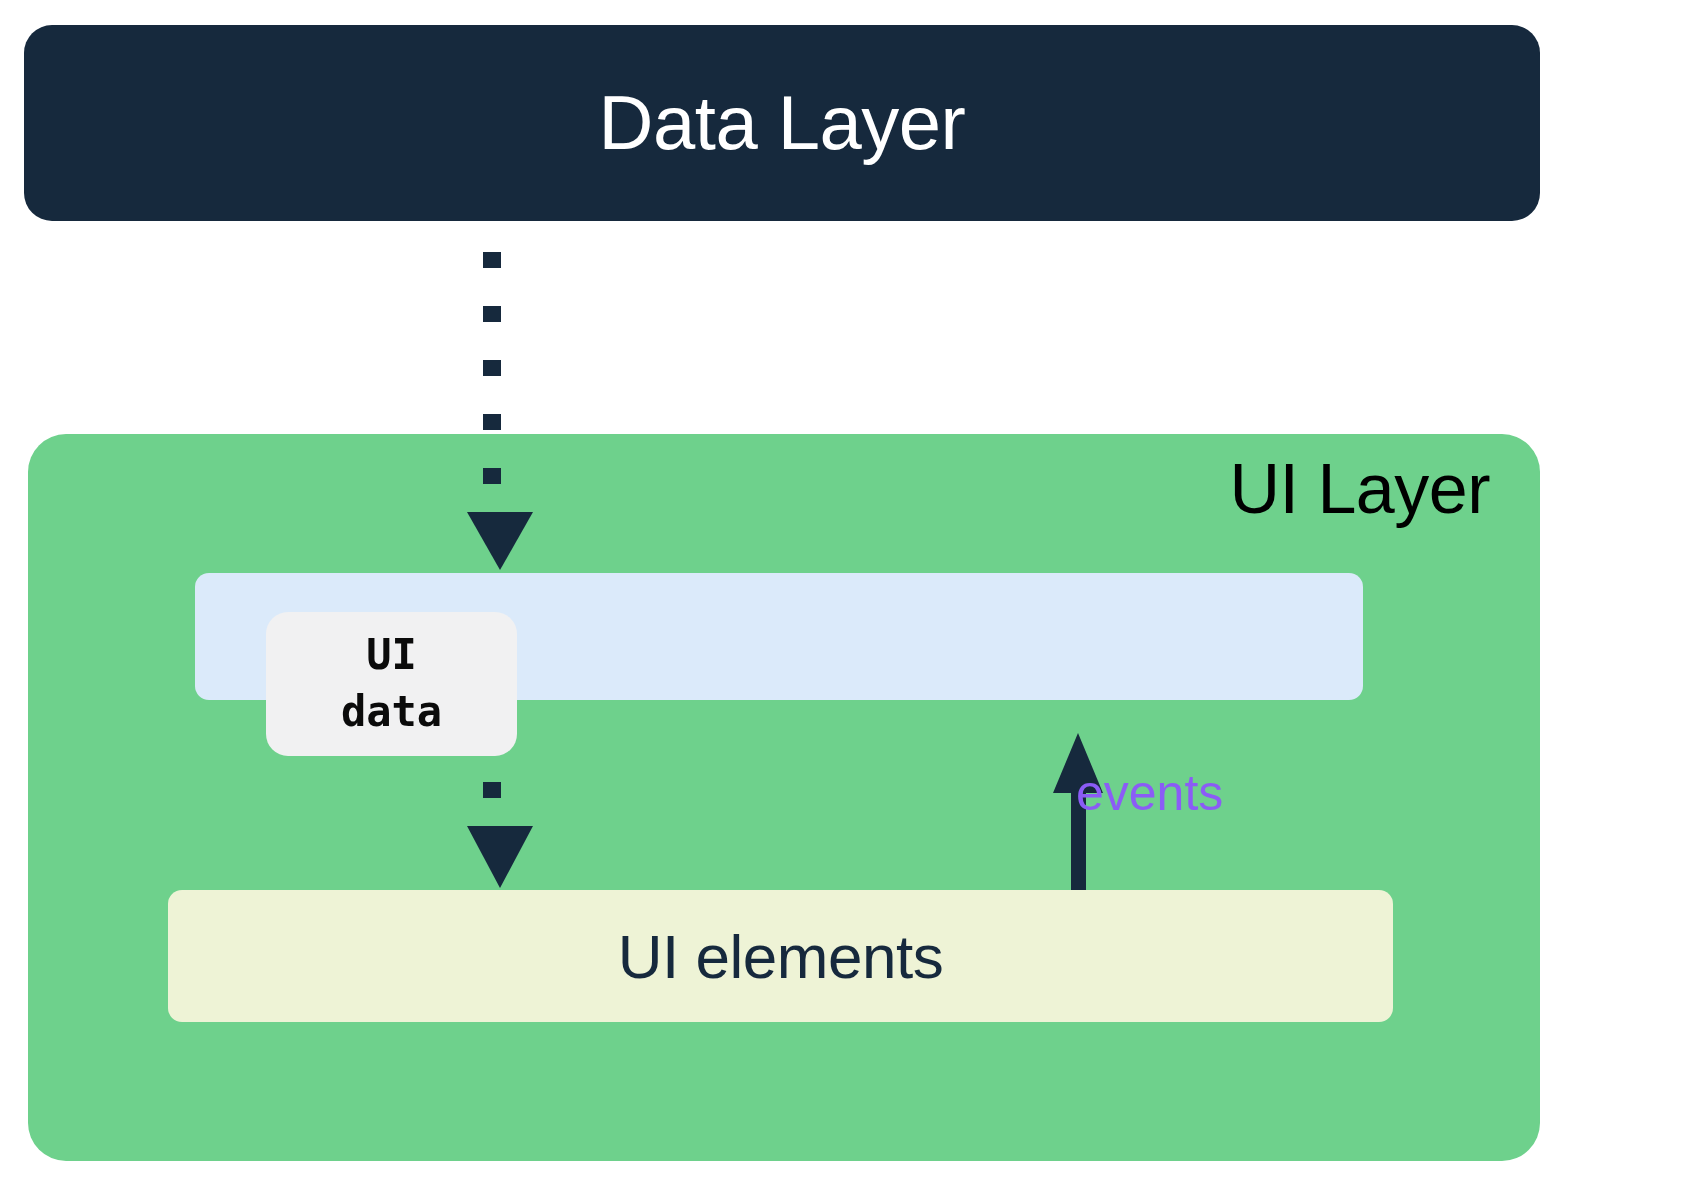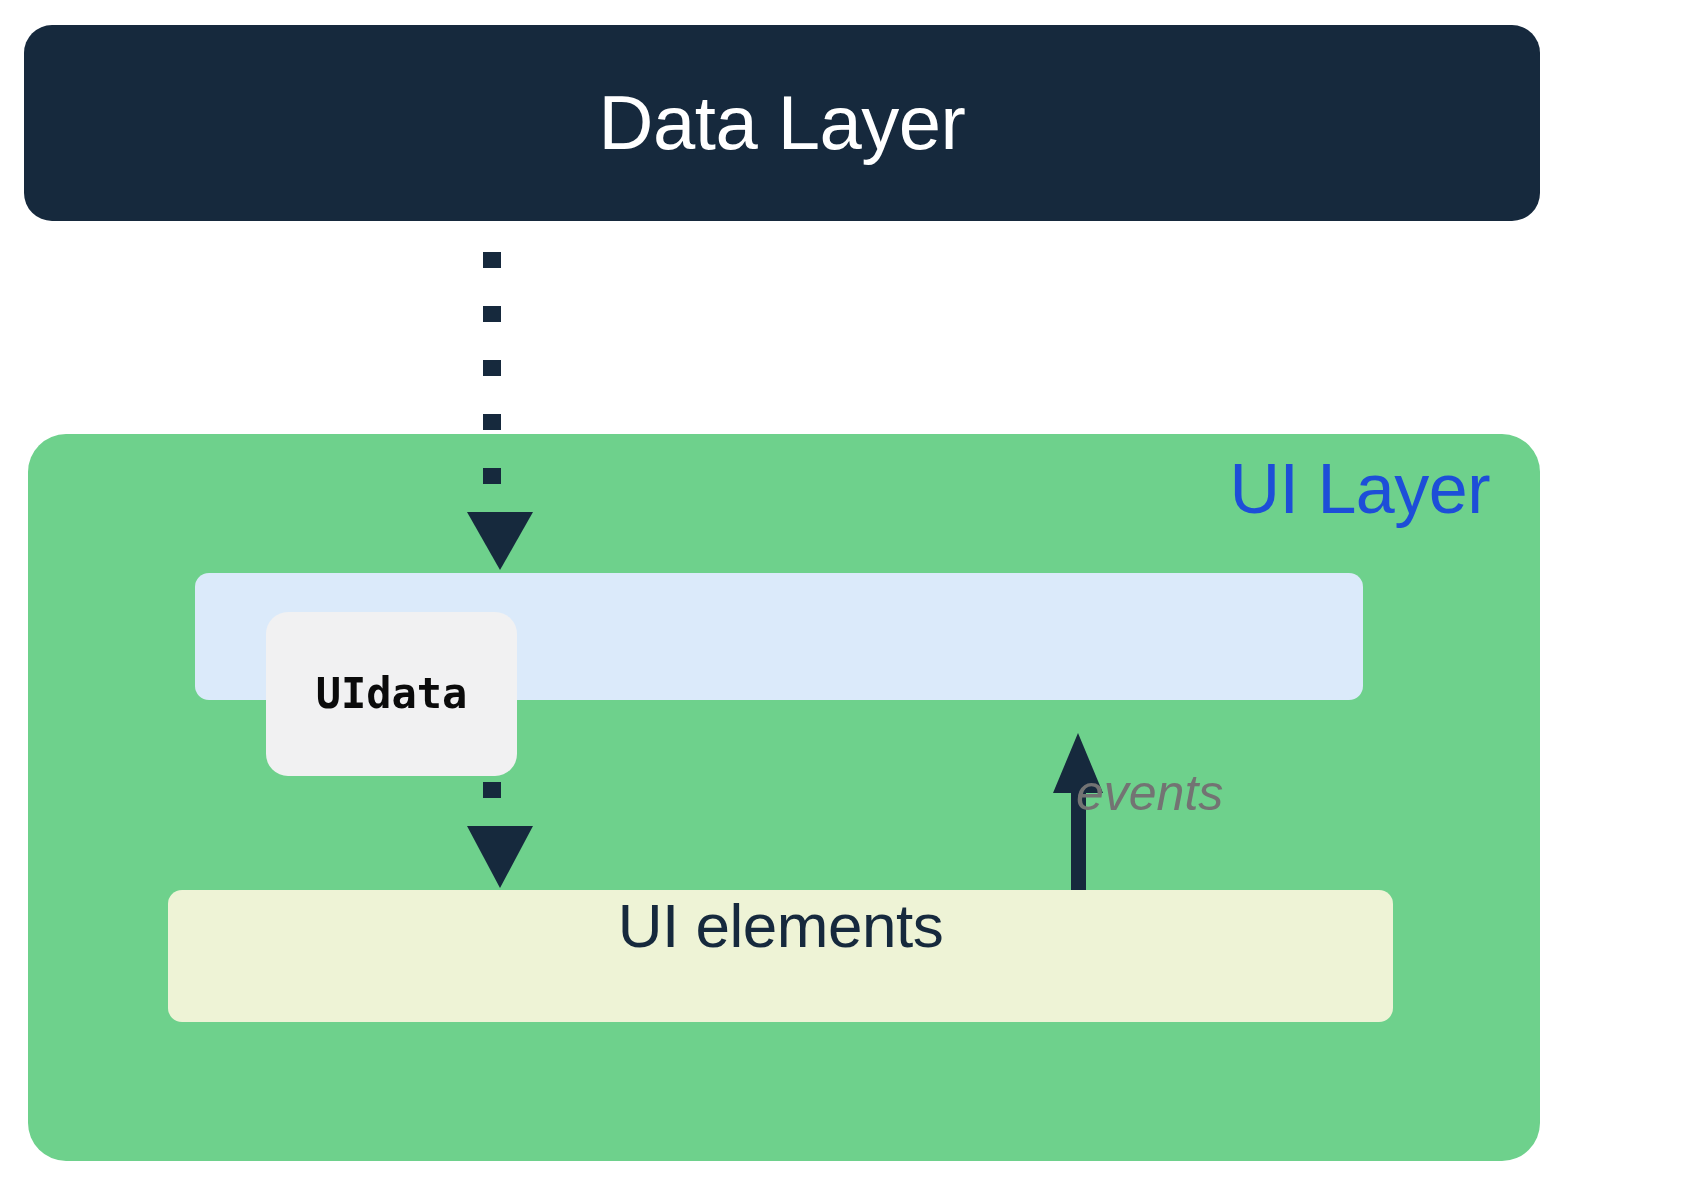--- a/index.html
+++ b/index.html
@@ -60,21 +60,21 @@
     top: 434px;
     width: 1512px;
     height: 727px;
     background: #6ed18c;
     border-radius: 38px;
   }
   .ui-layer-title {
     position: absolute;
     right: 50px;
     top: 20px;
-    color: #1d4ed8;
+    color: #000000;
     font-size: 70px;
     font-weight: 400;
     letter-spacing: -0.5px;
     line-height: 1;
   }
 
   
   .viewmodel-box {
     position: absolute;
     left: 195px;
@@ -98,62 +98,61 @@
     font-weight: 400;
     letter-spacing: -0.5px;
   }
 
   
   .ui-state-chip {
     position: absolute;
     left: 266px;
     top: 612px;
     width: 251px;
-    height: 164px;
+    height: 144px;
     background: #f1f1f2;
     border-radius: 22px;
     display: flex;
-    flex-direction: row;
+    flex-direction: column;
     align-items: center;
     justify-content: center;
     font-family: "DejaVu Sans Mono", monospace;
     font-weight: 700;
     font-size: 42px;
     color: #0b0b0b;
     line-height: 1.35;
   }
 
   
   .ui-elements-box {
     position: absolute;
     left: 168px;
     top: 890px;
     width: 1225px;
     height: 132px;
     background: #eef3d6;
     border-radius: 14px;
     display: flex;
-    align-items: flex-start;
+    align-items: center;
     justify-content: center;
     color: #16293d;
     font-size: 62px;
     font-weight: 400;
     letter-spacing: -0.5px;
   }
 
   
   .events-label {
     position: absolute;
     left: 1076px;
     top: 768px;
-    color: #737373;
+    color: #8b5cf6;
     font-size: 50px;
     font-weight: 400;
     line-height: 1;
-    font-style: italic;
   }
 
   
   .arrow-layer {
     position: absolute;
     left: 0;
     top: 0;
     width: 1702px;
     height: 1194px;
     pointer-events: none;

